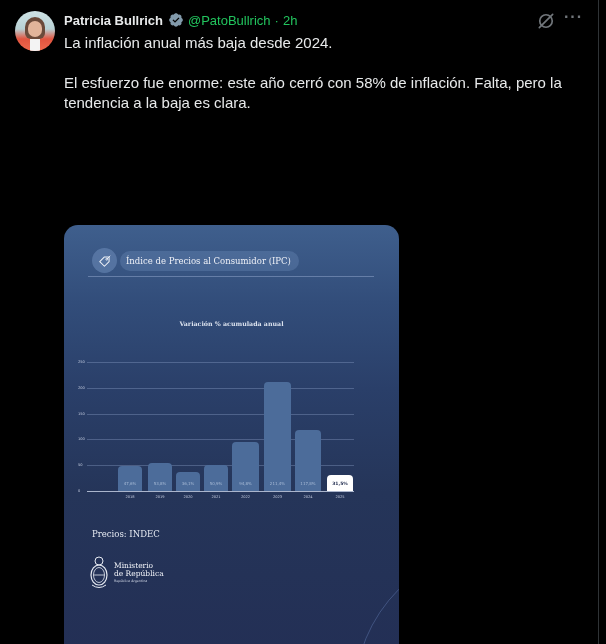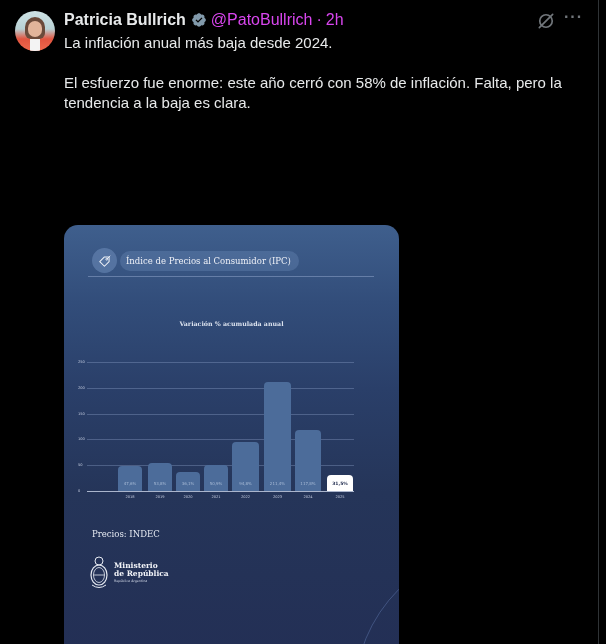--- a/index.html
+++ b/index.html
@@ -4,24 +4,24 @@
 <style>
   html,body{margin:0;padding:0;background:#000;}
   body{width:606px;height:644px;overflow:hidden;position:relative;font-family:"Liberation Sans",sans-serif;color:#e7e9ea;}
   .divider{position:absolute;left:598px;top:0;width:1px;height:644px;background:#2f3336;}
   .avatar{position:absolute;left:15px;top:11px;width:40px;height:40px;border-radius:50%;overflow:hidden;
     background:radial-gradient(circle at 50% 38%,#c8906f 0 24%,transparent 25%),
                linear-gradient(180deg,#cfe3e6 0%,#b8d1d4 45%,#e2543f 70%,#ef6a4e 100%);}
   .avatar .hair{position:absolute;left:10px;top:6px;width:20px;height:22px;border-radius:10px 10px 6px 6px;background:#6b4a3a;}
   .avatar .face{position:absolute;left:13px;top:10px;width:14px;height:16px;border-radius:7px;background:#e2b49a;}
   .avatar .shirt{position:absolute;left:15px;top:28px;width:10px;height:12px;background:#f3f3f3;}
-  .header{position:absolute;left:64px;top:10px;height:20px;display:flex;align-items:center;font-size:16px;white-space:nowrap;}
+  .header{position:absolute;left:64px;top:10px;height:20px;display:flex;align-items:center;font-size:13px;white-space:nowrap;}
   .name{font-weight:bold;color:#e7e9ea;}
   .verified{display:inline-block;width:16px;height:16px;margin:0 4px 0 5px;}
-  .handle{color:#d946ef;}
+  .handle{color:#22c55e;}
   .grok{position:absolute;left:536px;top:11px;width:20px;height:20px;}
   .more{position:absolute;left:564px;top:8px;color:#71767b;font-size:16px;letter-spacing:1px;font-weight:bold;}
   .text{position:absolute;left:64px;top:33px;width:528px;font-size:15px;line-height:20px;color:#e7e9ea;}
   .text p{margin:0 0 20px 0;}
   .card{position:absolute;left:64px;top:225px;width:335px;height:432px;border-radius:14px;overflow:hidden;
     background:linear-gradient(180deg,#3f5f8d 0%,#324d7a 18%,#2a3f69 38%,#253559 62%,#232f55 100%);
     font-family:"DejaVu Serif",serif;}
   .arc{position:absolute;left:290px;top:320px;width:300px;height:300px;border:1px solid rgba(120,150,210,.35);border-radius:50%;}
   .pill{position:absolute;left:28px;top:22px;height:27px;display:flex;align-items:center;}
   .tagicon{width:25px;height:25px;border-radius:50%;background:rgba(110,140,185,.55);display:flex;align-items:center;justify-content:center;}
@@ -34,21 +34,21 @@
   .bar{position:absolute;border-radius:4px 4px 0 0;background:#4c6c9a;}
   .bar.hl{background:#ffffff;}
   .blabel{position:absolute;font-family:"DejaVu Sans",sans-serif;font-size:4px;color:#a8bbd6;text-align:center;}
   .blabel.hl{color:#1e2a4d;font-weight:bold;font-size:4.5px;}
   .xlabel{position:absolute;font-family:"DejaVu Sans",sans-serif;font-size:3.6px;color:#c5cde0;text-align:center;width:30px;}
   .axis{position:absolute;left:23px;top:266px;width:267px;height:1px;background:#aab5cc;}
   .source{position:absolute;left:28px;top:304px;font-size:8.5px;color:#e6eaf2;}
   .logo{position:absolute;left:24px;top:330px;display:flex;align-items:center;}
   .crest{width:22px;height:36px;}
   .ministry{margin-left:4px;color:#f1f3f8;line-height:8px;}
-  .ministry .l1{font-size:7.5px;font-weight:bold;}
+  .ministry .l1{font-size:7.5px;font-weight:normal;}
   .ministry .l3{font-family:"DejaVu Sans",sans-serif;font-size:3.3px;line-height:6px;color:#ccd3e2;}
 </style>
 </head>
 <body>
 
 <div class="divider"></div>
 
 <div class="avatar">
   <div class="hair"></div>
   <div class="face"></div>

